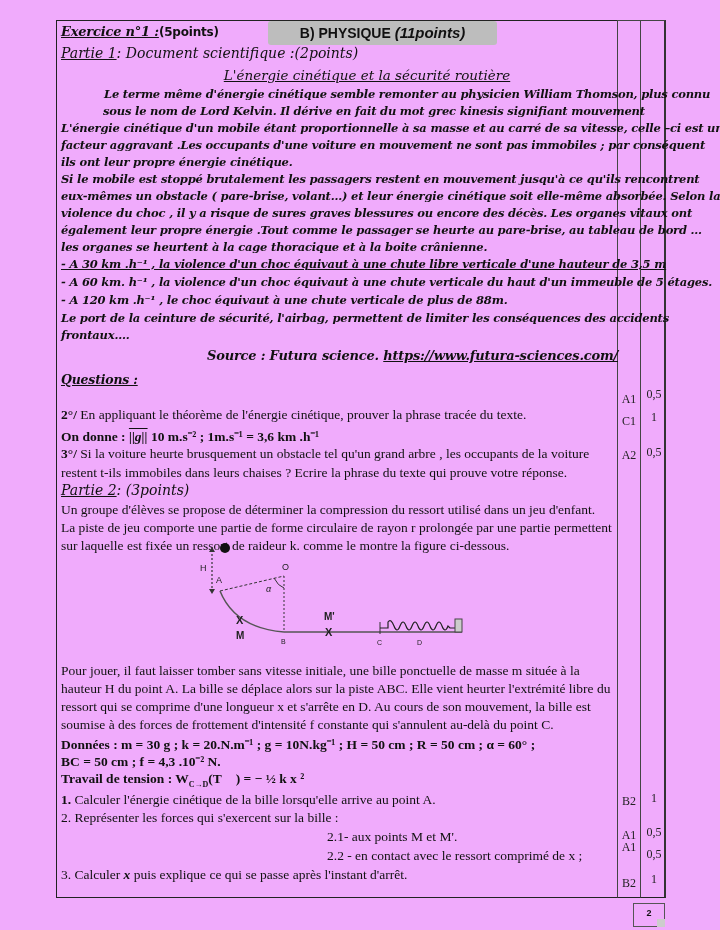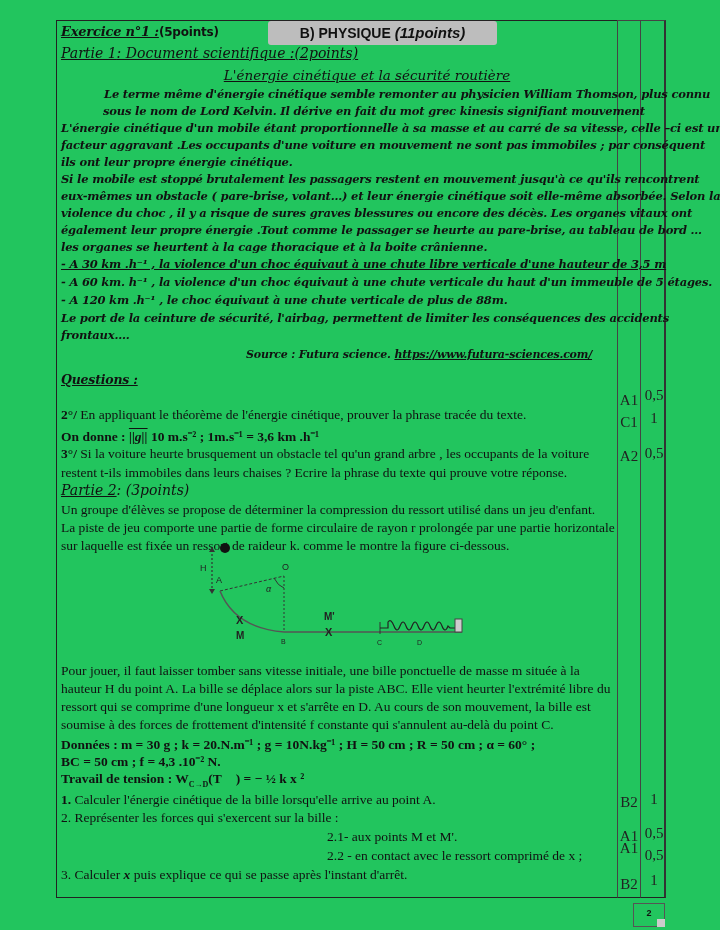--- a/index.html
+++ b/index.html
@@ -1,33 +1,33 @@
 <!DOCTYPE html>
 <html><head>
 <meta charset="utf-8">
 <style>
   html, body { margin: 0; padding: 0; background: #ffffff; }
   body { width: 720px; height: 930px; position: relative; overflow: hidden; font-family: "Liberation Serif", serif; color: #111; }
-  .page { position: absolute; left: 0; top: 0; width: 720px; height: 930px; background: #22c55e; }
+  .page { position: absolute; left: 0; top: 0; width: 720px; height: 930px; background: #f0abfc; }
   .frame { position: absolute; left: 56px; top: 20px; width: 609px; height: 878px; border: 1.5px solid #222; border-right: none; box-sizing: border-box; }
   .col1 { position: absolute; left: 617px; top: 20px; width: 24px; height: 878px; border-left: 1.5px solid #444; border-right: 1.5px solid #444; box-sizing: border-box; }
   .col2 { position: absolute; left: 641px; top: 20px; width: 25px; height: 878px; border-right: 2px solid #333; border-top: 1.5px solid #444; box-sizing: border-box; }
   .col1 { border-top: 1.5px solid #444; border-bottom: 1.5px solid #222; }
   .col2 { border-bottom: 1.5px solid #222; }
   .topline { position: absolute; left: 56px; top: 20px; width: 561px; height: 0; border-top: 1.5px solid #222; }
   .t { position: absolute; white-space: nowrap; }
   .hand { font-family: "DejaVu Serif", serif; font-style: italic; font-weight: bold; font-size: 11.5px; letter-spacing: -0.2px; }
   .hand-lg { font-family: "DejaVu Serif", serif; font-style: italic; font-size: 14px; }
   .serif { font-family: "Liberation Serif", serif; font-size: 13.5px; }
   .bold { font-weight: bold; }
   .u { text-decoration: underline; }
   .badge { position: absolute; left: 268px; top: 21px; width: 229px; height: 24px; background: #bdbdbd; border-radius: 3px; }
   .badge span { position: absolute; left: 0; top: 3px; width: 229px; text-align: center; font-family: "Liberation Sans", sans-serif; font-size: 14px; font-weight: bold; color: #111; }
   .badge i { font-weight: bold; font-size: 15px; }
-  .grade { position: absolute; font-family: "Liberation Serif", serif; font-size: 15px; color: #222; width: 24px; text-align: center; }
+  .grade { position: absolute; font-family: "Liberation Serif", serif; font-size: 12px; color: #222; width: 24px; text-align: center; }
   .pagenum { position: absolute; left: 633px; top: 903px; width: 32px; height: 24px; border: 1px solid #555; border-top: 1px solid #555; box-sizing: border-box; }
   .pagenum span { position: absolute; left: 0; top: 4px; width: 30px; text-align: center; font-family: "Liberation Sans", sans-serif; font-size: 9px; font-weight: bold; }
   .pagenum::after { content: ""; position: absolute; right: -1px; bottom: -1px; width: 0; height: 0; border-left: 8px solid #ccc; border-top: 8px solid #ccc; border-right: 0 solid transparent; }
   sub { font-size: 8px; }
   .diag-label { font-family: "Liberation Sans", sans-serif; font-size: 9px; fill: #222; }
 </style>
 </head>
 <body>
 
 <div class="page">
@@ -38,62 +38,62 @@
   <div class="col2"></div>
 
   <div class="t hand bold" style="left:61px; top:24px; font-size:13px;">
     <span class="u">Exercice n°1 :</span><span style="font-style:normal; font-family:'DejaVu Sans', sans-serif; font-size:12px;">(5points)</span>
   </div>
 
   <div class="badge">
     <span><b>B)   PHYSIQUE</b> <i>(11points)</i></span>
   </div>
 
-  <div class="t hand-lg" style="left:61px; top:45px;text-decoration:underline;">
+  <div class="t hand-lg" style="left:61px; top:45px;">
     <span class="u">Partie 1</span><span>: Document scientifique :(2points)</span>
   </div>
   <div class="t hand-lg u" style="left:7px; width:720px; text-align:center; top:67px; font-size:13.5px;">L'énergie cinétique et la sécurité routière</div>
 
   <div class="t hand" style="left:103px; top:104px;">sous le nom de Lord Kelvin. Il dérive en fait du mot grec kinesis signifiant mouvement</div>
   <div class="t hand" style="left:104px; top:87px;">Le terme même d'énergie cinétique semble remonter au physicien William Thomson, plus connu</div>
   <div class="t hand" style="left:61px; top:121px;">L'énergie cinétique d'un mobile étant proportionnelle à sa masse et au carré de sa vitesse, celle –ci est un</div>
   <div class="t hand" style="left:61px; top:138px;">facteur aggravant .Les occupants d'une voiture en mouvement ne sont pas immobiles ; par conséquent</div>
   <div class="t hand" style="left:61px; top:155px;">ils ont leur propre énergie cinétique.</div>
   <div class="t hand" style="left:61px; top:189px;">eux-mêmes un obstacle ( pare-brise, volant…) et leur énergie cinétique soit elle-même absorbée. Selon la</div>
   <div class="t hand" style="left:61px; top:172px;">Si le mobile est stoppé brutalement les passagers restent en mouvement jusqu'à ce qu'ils rencontrent</div>
   <div class="t hand" style="left:61px; top:206px;">violence du choc , il y a risque de sures graves blessures ou encore des décès. Les organes vitaux ont</div>
   <div class="t hand" style="left:61px; top:223px;">également leur propre énergie .Tout comme le passager se heurte au pare-brise, au tableau de bord …</div>
   <div class="t hand" style="left:61px; top:240px;">les organes se heurtent à la cage thoracique et à la boite crânienne.</div>
   <div class="t hand u" style="left:61px; top:257px;">- A 30 km .h⁻¹ , la violence d'un choc équivaut à une chute libre verticale d'une hauteur de 3,5 m</div>
   <div class="t hand" style="left:61px; top:275px;"> - A 60 km. h⁻¹ , la violence d'un choc équivaut à une chute verticale du haut d'un immeuble de 5 étages.</div>
   <div class="t hand" style="left:61px; top:293px;">- A 120 km .h⁻¹ , le choc équivaut à une chute verticale de plus de 88m.</div>
   <div class="t hand" style="left:61px; top:311px;">Le port de la ceinture de sécurité, l'airbag, permettent de limiter les conséquences des accidents</div>
   <div class="t hand" style="left:61px; top:328px;text-align:right;">frontaux….</div>
-  <div class="t hand" style="left:207px; top:348px; font-size:11px;margin-left:39px;">
+  <div class="t hand" style="left:207px; top:348px; font-size:13px;">
     <span>Source : Futura science.</span>
     <span class="u">https://www.futura-sciences.com/</span>
   </div>
 
   <div class="t hand u" style="left:61px; top:372px; font-size:12.5px;">Questions :</div>
   <div class="t serif" style="left:61px; top:407px;">
     <b>2°/</b><span> En appliquant le théorème de l'énergie cinétique,  prouver la phrase tracée du texte.</span>
   </div>
   <div class="t serif bold" style="left:61px; top:427px;">
     <span>On donne : </span><span style="text-decoration:overline; font-style:italic;">||g||</span><span> 10 m.s⁻² ; 1m.s⁻¹ = 3,6 km .h⁻¹</span>
   </div>
   <div class="t serif" style="left:61px; top:446px;">
     <b>3°/</b><span> Si la voiture heurte brusquement un obstacle tel qu'un grand arbre , les occupants de la voiture</span>
   </div>
   <div class="t serif" style="left:61px; top:465px;">restent t-ils immobiles dans leurs chaises ? Ecrire la phrase du texte qui prouve votre réponse.</div>
 
   <div class="t hand-lg" style="left:61px; top:482px;">
     <span class="u">Partie 2</span><span>: (3points)</span>
   </div>
   <div class="t serif" style="left:61px; top:502px;">Un groupe d'élèves se propose de déterminer la compression du ressort utilisé dans un jeu d'enfant.</div>
-  <div class="t serif" style="left:61px; top:520px;">La piste de jeu comporte une partie de forme circulaire de rayon r prolongée par une partie horizontale</div>
+  <div class="t serif" style="left:61px; top:520px;">La piste de jeu comporte une partie de forme circulaire de rayon r prolongée par une partie permettent</div>
   <div class="t serif" style="left:61px; top:538px;">sur laquelle est fixée un ressort de raideur k. comme le montre la figure ci-dessous.</div>
 
   <svg style="position:absolute; left:190px; top:540px;" width="290" height="110" viewBox="0 0 290 110">
     <circle cx="35" cy="8" r="5" fill="#111"></circle>
     <line x1="22" y1="10" x2="22" y2="52" stroke="#333" stroke-width="1.2" stroke-dasharray="2,2"></line>
     <polygon points="19,12 25,12 22,7" fill="#333"></polygon>
     <polygon points="19,49 25,49 22,54" fill="#333"></polygon>
     <text x="10" y="31" class="diag-label">H</text>
     <text x="26" y="43" class="diag-label">A</text>
     <text x="92" y="30" class="diag-label">O</text>

